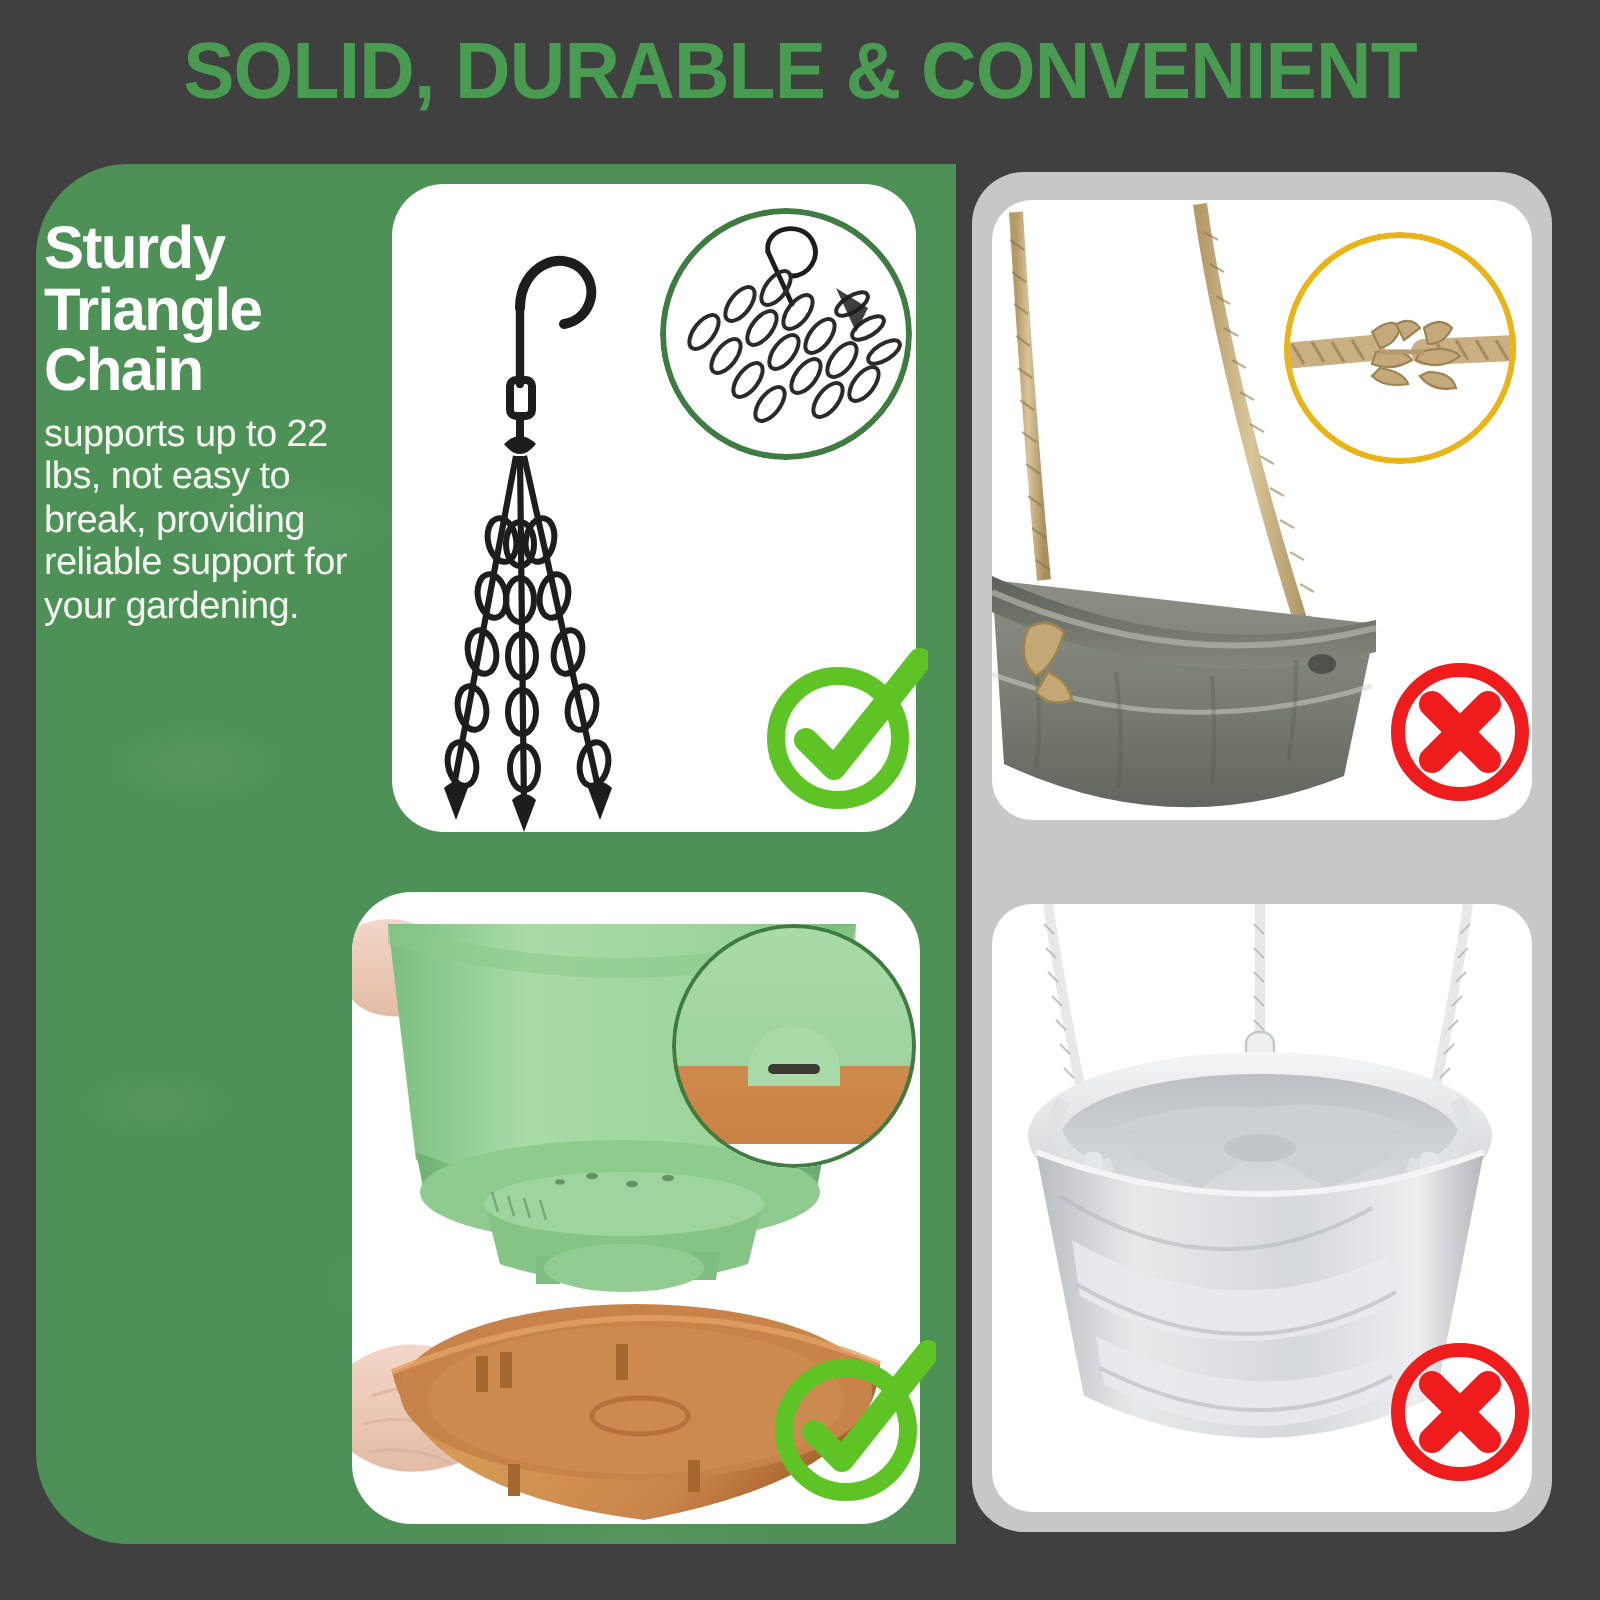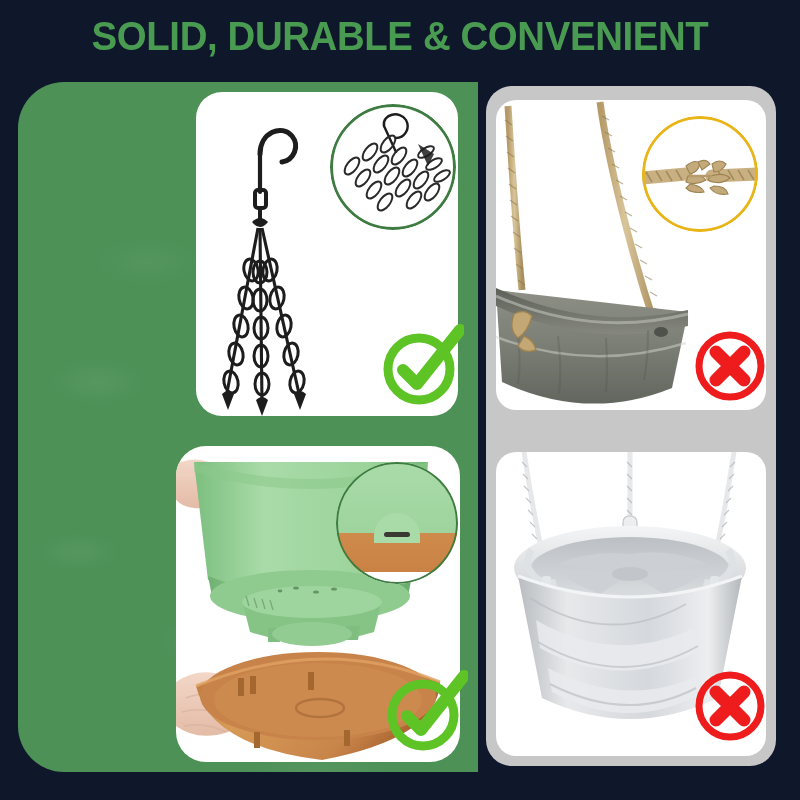--- a/index.html
+++ b/index.html
@@ -2,21 +2,21 @@
 <html><head>
 <meta charset="utf-8">
 <style>
   * { box-sizing: border-box; margin: 0; padding: 0; }
   html, body {
     width: 800px; height: 800px;
     background: #ffffff;
     font-family: "Liberation Sans", sans-serif;
     overflow: hidden;
   }
-  #stage { position: relative; width: 800px; height: 800px; background:#0f172a; }
+  #stage { position: relative; width: 800px; height: 800px; background:#404040; }
 
   
   .title {
     position: absolute; left: 0; top: 14px; width: 800px;
     text-align: center;
     font-family: "Liberation Sans", sans-serif;
     font-weight: bold;
     font-size: 40px;
     letter-spacing: -0.4px;
     color: #4a9b52;
@@ -109,20 +109,24 @@
 <div id="stage">
 
   <div class="title">SOLID, DURABLE &amp; CONVENIENT</div>
 
   <div class="green-panel">
     <div class="leaf-tex"></div>
   </div>
 
   <div class="grey-panel"></div>
 
+  <div class="feat one">
+    <h2>Sturdy Triangle Chain</h2>
+    <p>supports up to 22 lbs, not easy to break, providing reliable support for your gardening.</p>
+  </div>
 
 
   <div class="card card-tl">
     <svg width="262" height="324" viewBox="0 0 262 324">
       <g fill="none" stroke="#1d1d1d" stroke-width="4.2" stroke-linecap="round">
         <path d="M64 62 C64 40, 86 32, 96 44 C104 54, 98 68, 86 70" stroke-width="5"></path>
         <path d="M64 62 L64 100"></path>
       </g>
       <rect x="59" y="98" width="11" height="18" rx="3" fill="none" stroke="#1d1d1d" stroke-width="4"></rect>
       <path d="M64 116 L64 128" stroke="#1d1d1d" stroke-width="4"></path>

